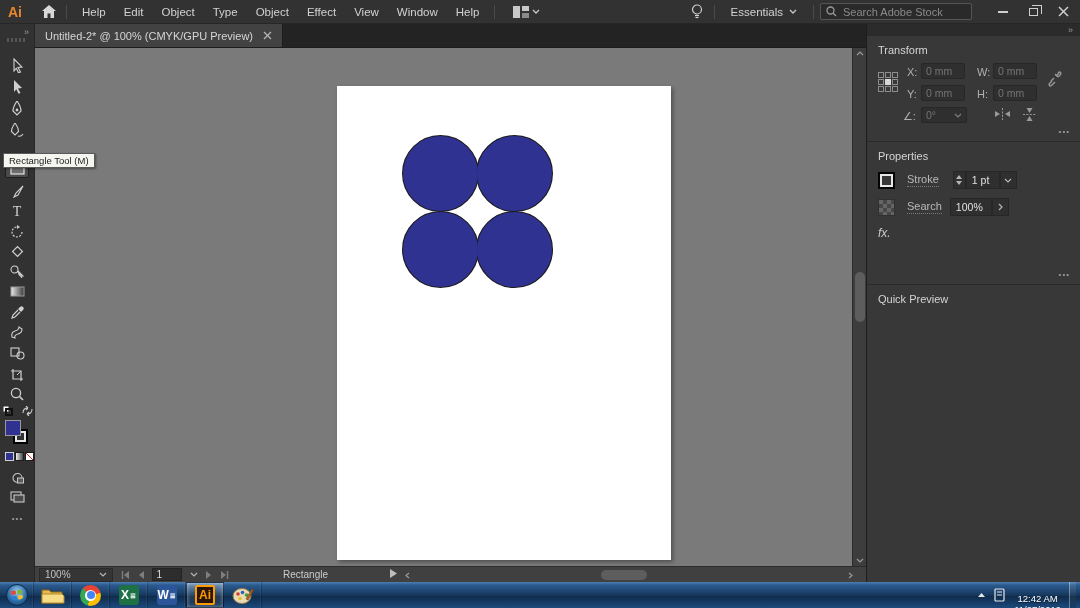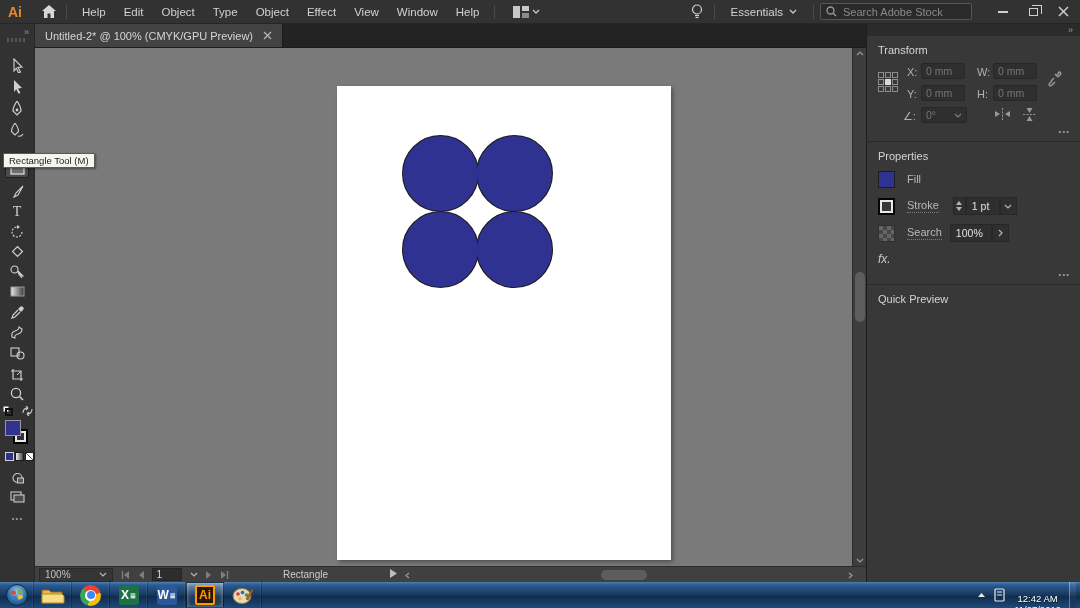--- a/index.html
+++ b/index.html
@@ -454,24 +454,20 @@
       <svg class="abs" style="left:156px;top:72px" width="13" height="13" viewBox="0 0 13 13">
           <line x1="0" y1="6.5" x2="13" y2="6.5" stroke="#9a9a9a" stroke-width="1" stroke-dasharray="2 1.4"></line>
           <path d="M3.5 0 L6.5 5 L9.5 0 Z" fill="#9a9a9a"></path>
           <path d="M3.5 13 L6.5 8 L9.5 13 Z" fill="#9a9a9a"></path>
         </svg>
       <span class="more-dots">•••</span>
     </div>
 
     <div class="section" style="height:143px">
       <div class="sec-title">Properties</div>
-      <div class="ap-row">
-        <div class="swatch-fill"></div>
-        <span class="ap-label" style="border-bottom:none">Fill</span>
-      </div>
       <div class="ap-row">
         <div class="swatch-stroke"></div>
         <span class="ap-label">Stroke</span>
         <div style="display:flex;margin-left:14px;">
           <div class="stepper">
               <span class="tri-up"></span>
               <span class="tri-down"></span>
             </div>
           <div class="valbox" style="min-width:34px">
               <span>1 pt</span>

